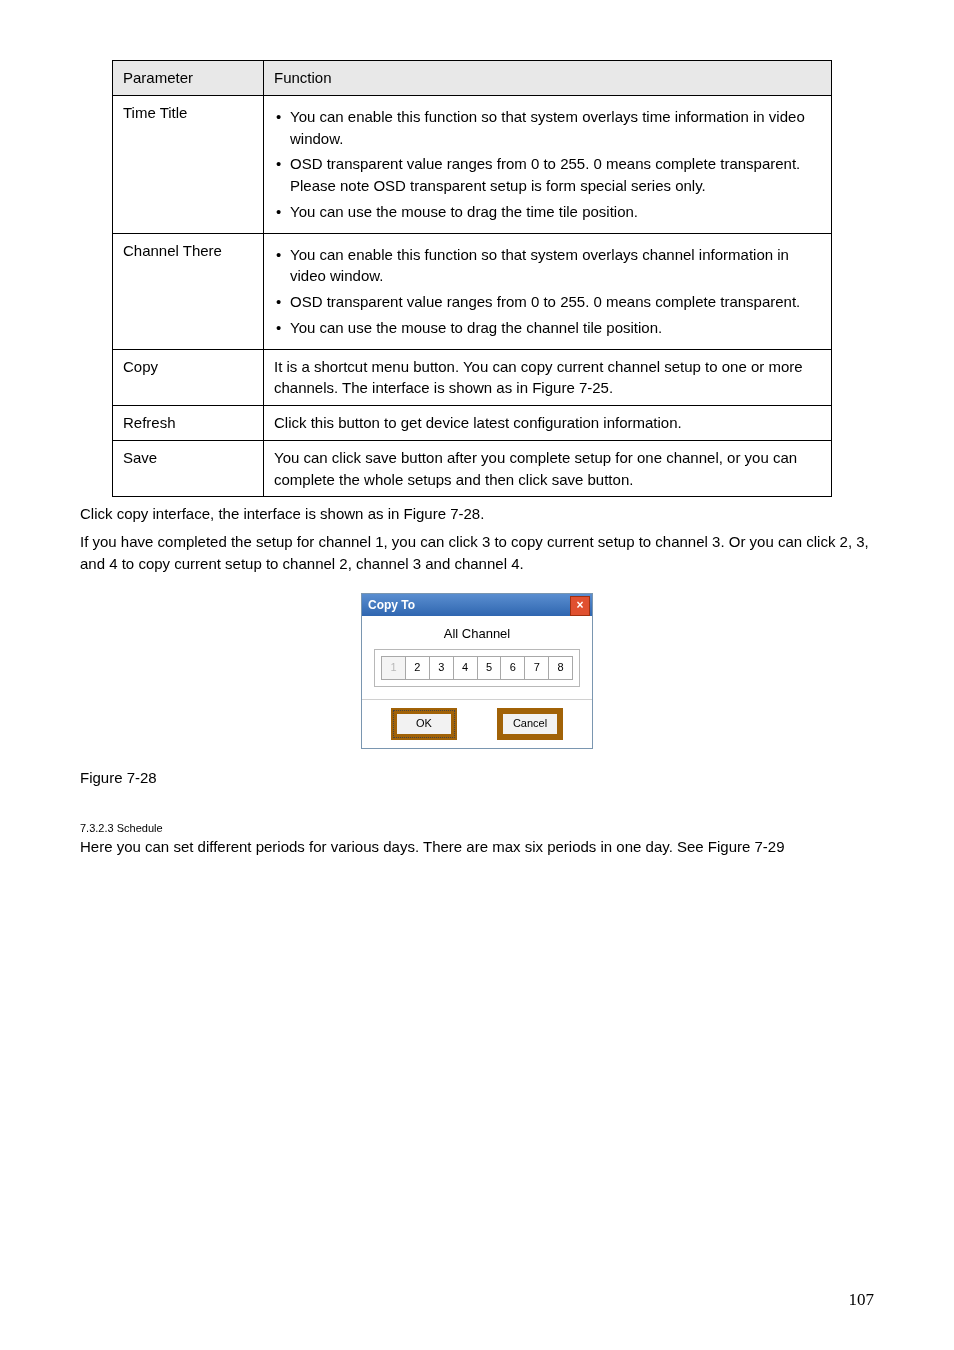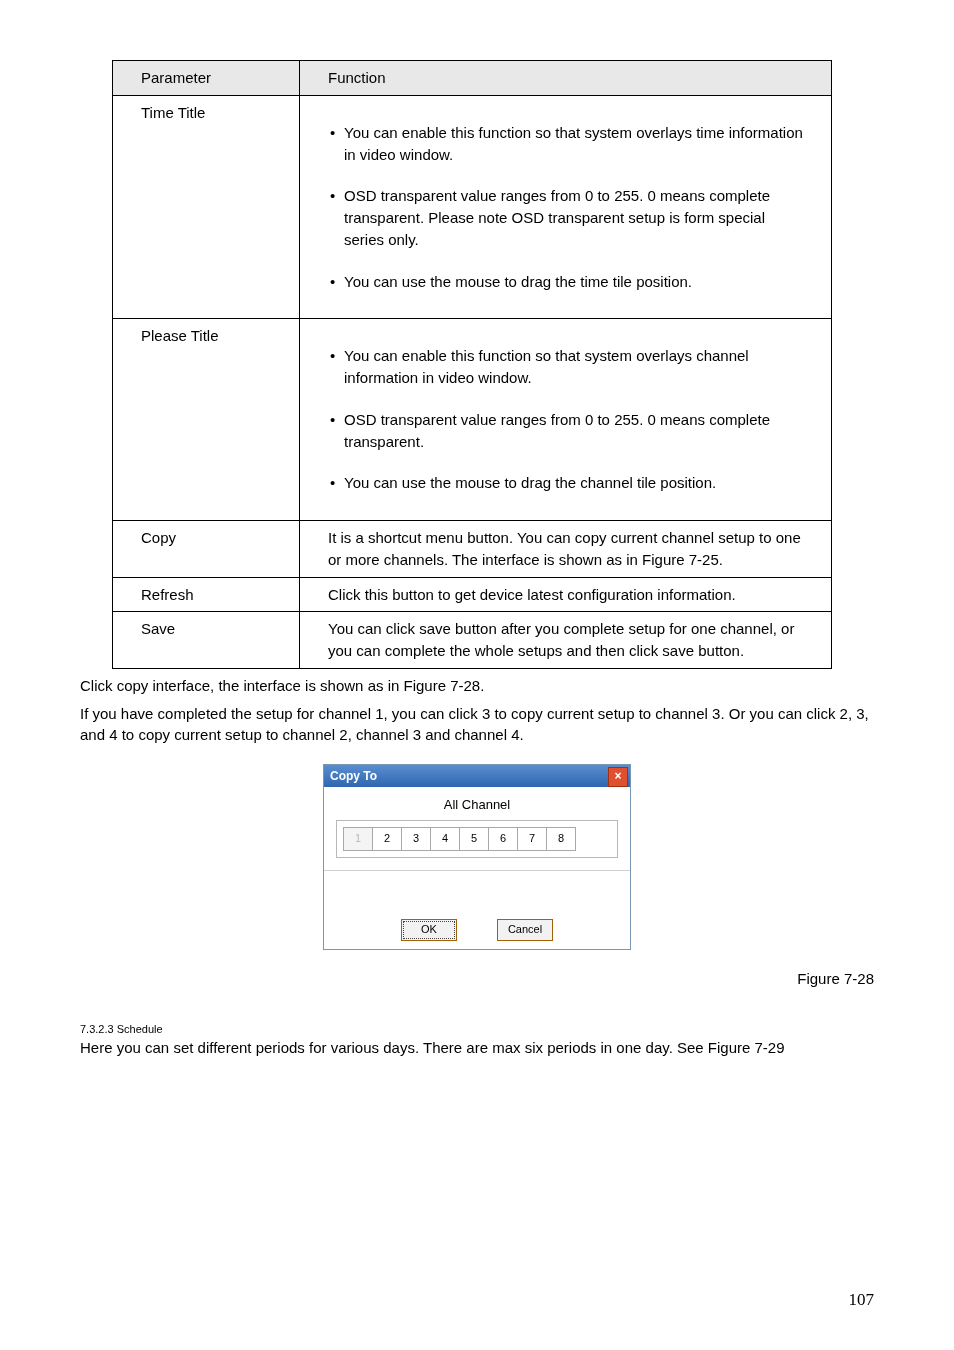--- a/index.html
+++ b/index.html
@@ -1,39 +1,39 @@
 <!DOCTYPE html>
 <html><head>
 <meta charset="utf-8">
 <style>
   html,body{margin:0;padding:0;background:#fff;color:#000;font-family:Arial,Helvetica,sans-serif;}
   .page{width:954px;min-height:1350px;margin:0 auto;position:relative;padding:60px 80px 0 80px;box-sizing:border-box;}
   table.main{border-collapse:collapse;width:720px;margin-left:32px;}
-  table.main th,table.main td{border:1.5px solid #000;vertical-align:top;padding:6px 28px;font-size:15px;line-height:1.45;text-align:left;}
+  table.main th,table.main td{border:1.5px solid #000;vertical-align:top;padding:6px 10px;font-size:15px;line-height:1.45;text-align:left;}
   table.main th{background:#e8e8e8;font-weight:normal;}
   table.main td.param{width:130px;}
   ul.bul{list-style:none;padding:0;margin:0;}
-  ul.bul>li{position:relative;padding-left:16px;margin:20px 0;}
+  ul.bul>li{position:relative;padding-left:16px;margin:4px 0;}
   ul.bul>li:before{content:"\2022";position:absolute;left:2px;top:0;}
   .bodytext{font-size:15px;margin:6px 0 0 0;line-height:1.45;}
-  .dialog-wrap{width:308px;margin:18px auto 0 auto;}
+  .dialog-wrap{width:232px;margin:18px auto 0 auto;}
   .dialog{border:1px solid #7a96b0;background:#fff;}
   .dlg-title{background:linear-gradient(#5a8ed0,#2f66b0);position:relative;height:22px;}
   .dlg-title span{color:#fff;font-size:12px;font-weight:bold;padding-left:6px;line-height:22px;}
   .dlg-close{position:absolute;right:2px;top:2px;width:18px;height:18px;background:#e05030;border:1px solid #a03010;color:#fff;font-size:12px;line-height:16px;text-align:center;font-weight:bold;}
   .dlg-body{padding:10px 12px 12px 12px;}
   .dlg-all{font-size:13px;text-align:center;margin-bottom:8px;}
   .ch-group{border:1px solid #b8b8b8;padding:6px;display:flex;gap:0;}
   .ch-btn{width:28px;height:22px;border:1px solid #a8a8a8;border-left:none;background:#fff;font-size:11px;text-align:center;line-height:20px;}
   .ch-btn:first-child{border-left:1px solid #a8a8a8;}
   .ch-btn.disabled{color:#b8b8b8;background:#f4f4f4;}
   .dlg-foot{border-top:1px solid #d0d0d0;padding:8px 0;display:flex;justify-content:center;gap:40px;}
-  .dlg-btn{min-width:54px;height:20px;font-size:11px;border:1px solid #a16207;background:#f2f2f2;text-align:center;line-height:18px;margin-top:40px;}
+  .dlg-btn{min-width:54px;height:20px;font-size:11px;border:6px solid #a16207;background:#f2f2f2;text-align:center;line-height:18px;}
   .dlg-btn.focus{outline:1px dotted #444;outline-offset:-3px;}
-  .fig-caption{font-size:15px;text-align:right;margin:20px 0 36px 0;}
+  .fig-caption{font-size:15px;text-align:left;margin:20px 0 36px 0;}
   .sec-head{font-size:11px;margin:0 0 2px 0;}
   .page-num{position:absolute;bottom:40px;right:80px;font-size:17px;font-family:"Times New Roman",Times,serif;text-align:right;}
 </style>
 </head>
 <body>
 
 <div class="page">
 
   <table class="main">
     <tbody>
@@ -45,21 +45,21 @@
       <td class="param">Time Title</td>
       <td>
         <ul class="bul">
           <li>You can enable this function so that system overlays time information in video window.</li>
           <li>OSD transparent value ranges from 0 to 255. 0 means complete transparent. Please note OSD transparent setup is form special series only.</li>
           <li>You can use the mouse to drag the time tile position.</li>
         </ul>
       </td>
     </tr>
     <tr>
-      <td class="param">Please Title</td>
+      <td class="param">Channel There</td>
       <td>
         <ul class="bul">
           <li>You can enable this function so that system overlays channel information in video window.</li>
           <li>OSD transparent value ranges from 0 to 255. 0 means complete transparent.</li>
           <li>You can use the mouse to drag the channel tile position.</li>
         </ul>
       </td>
     </tr>
     <tr>
       <td class="param">Copy</td>

